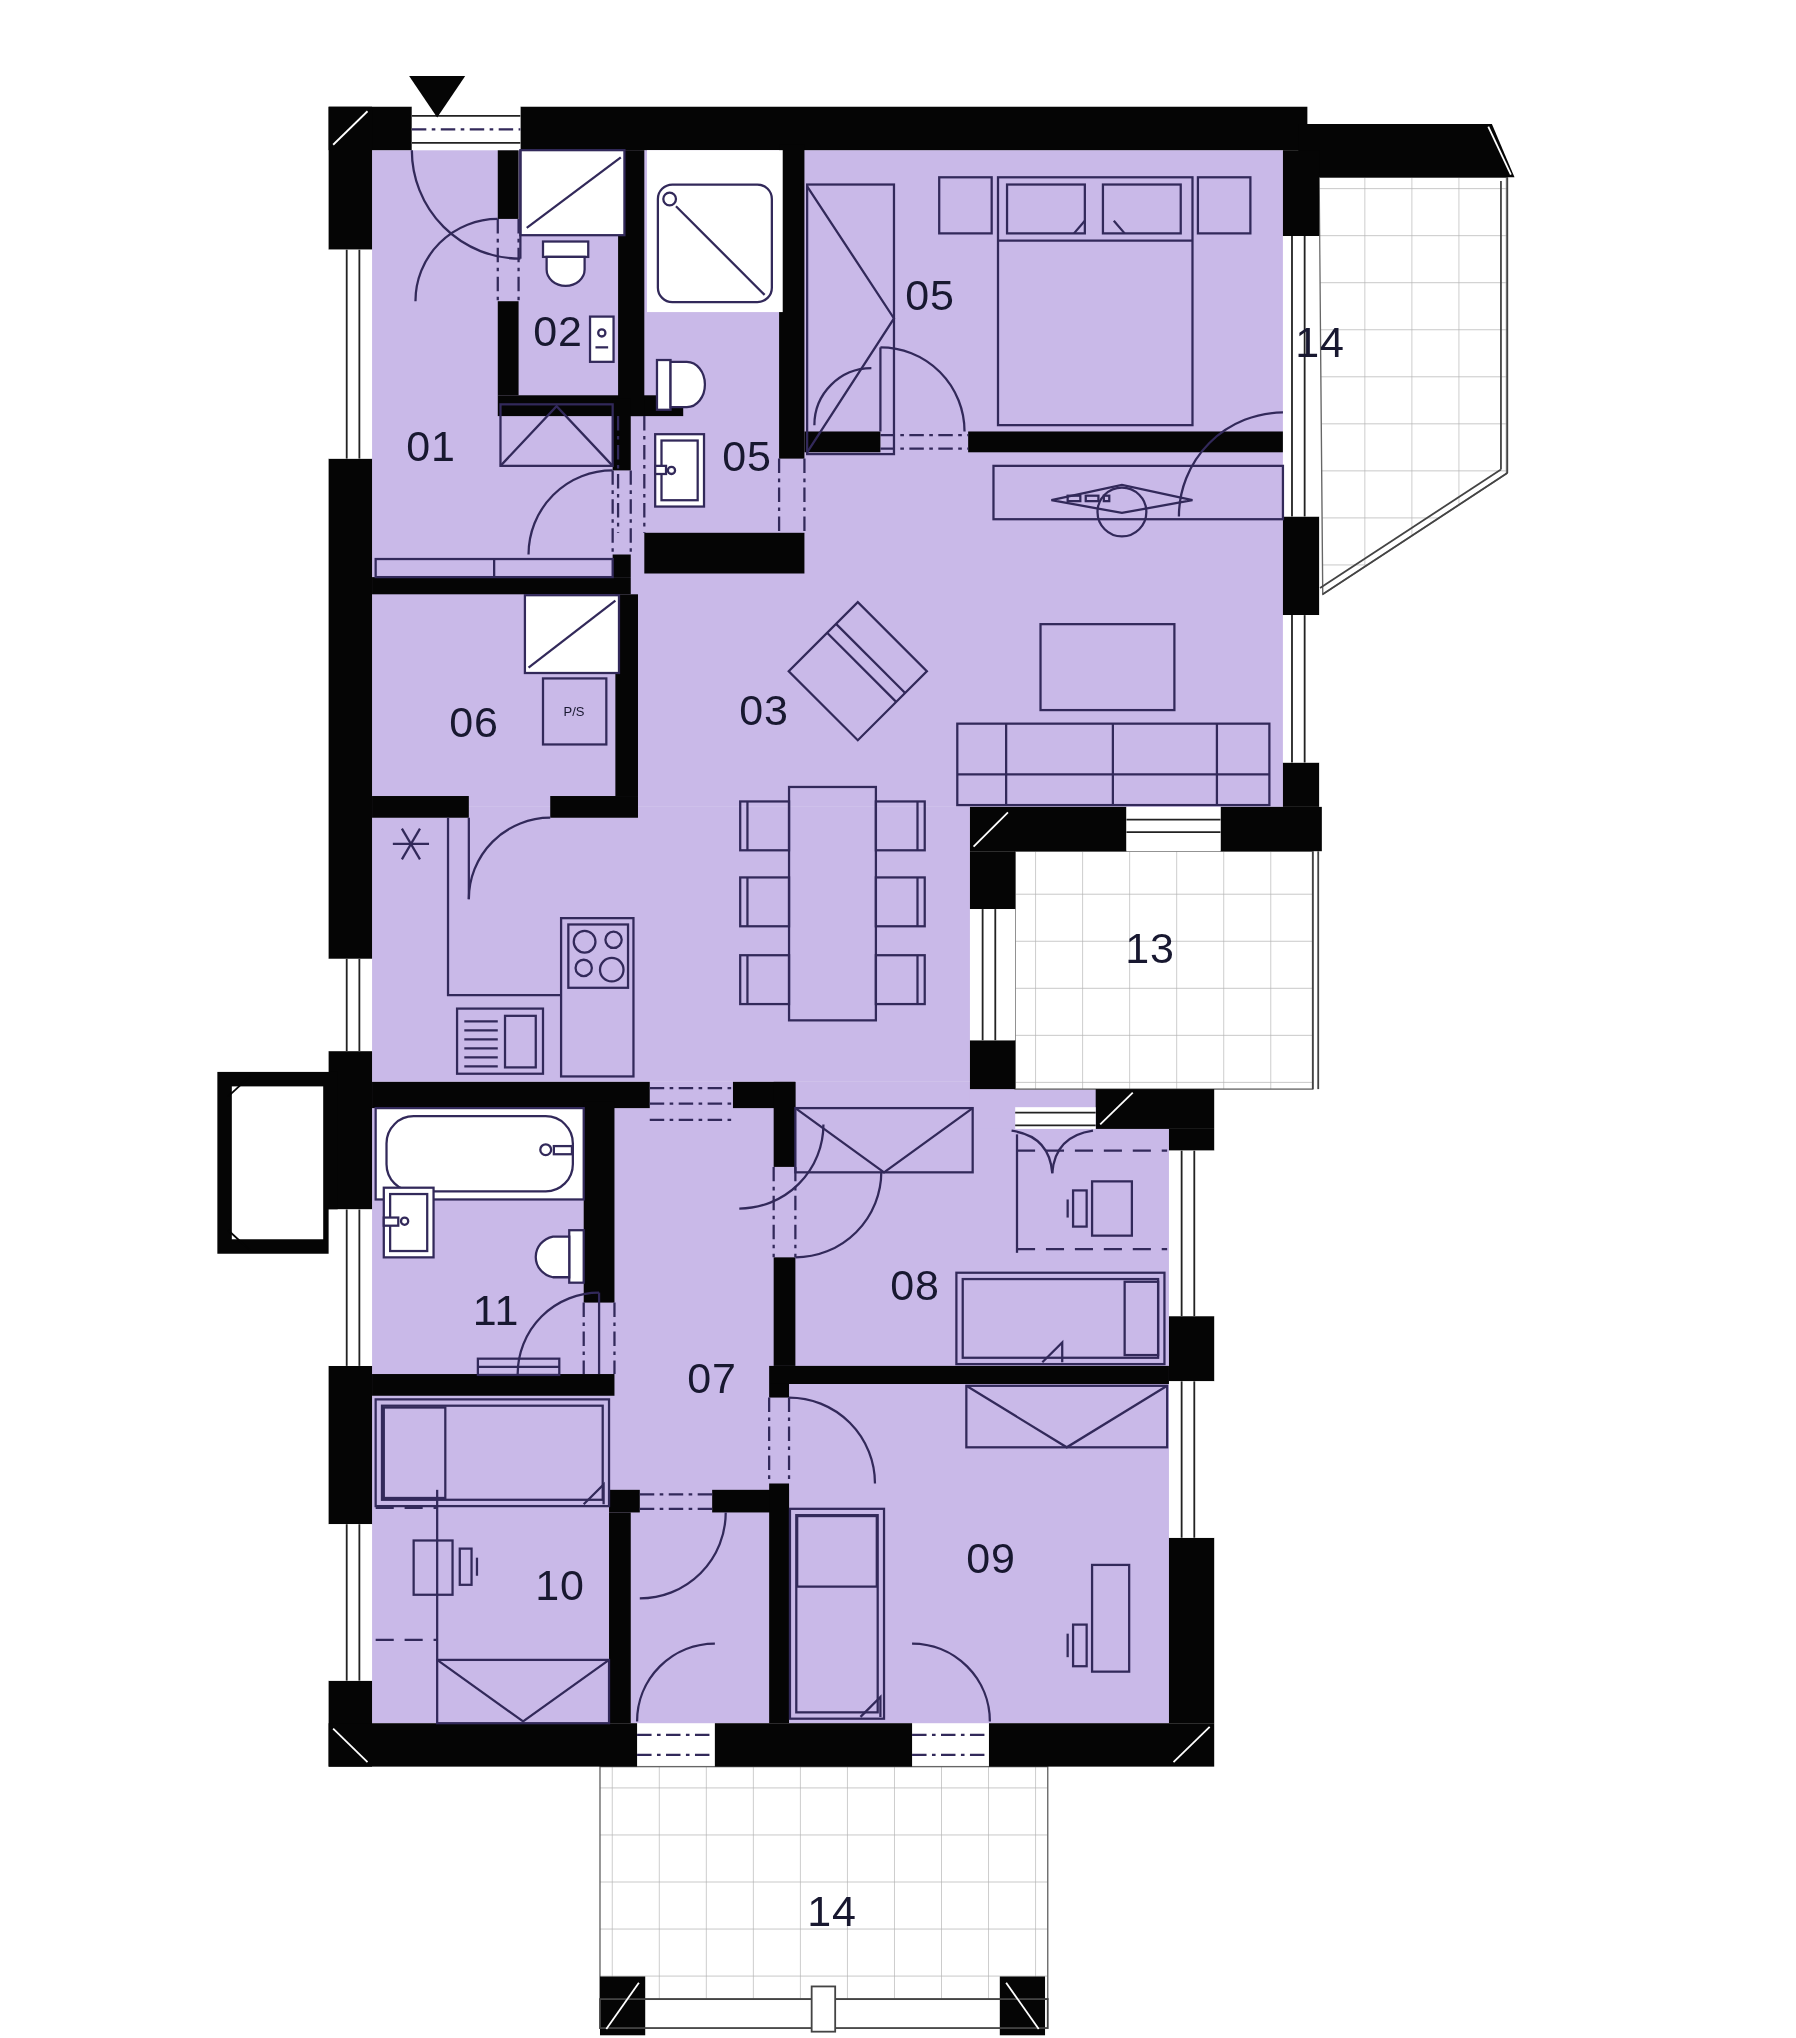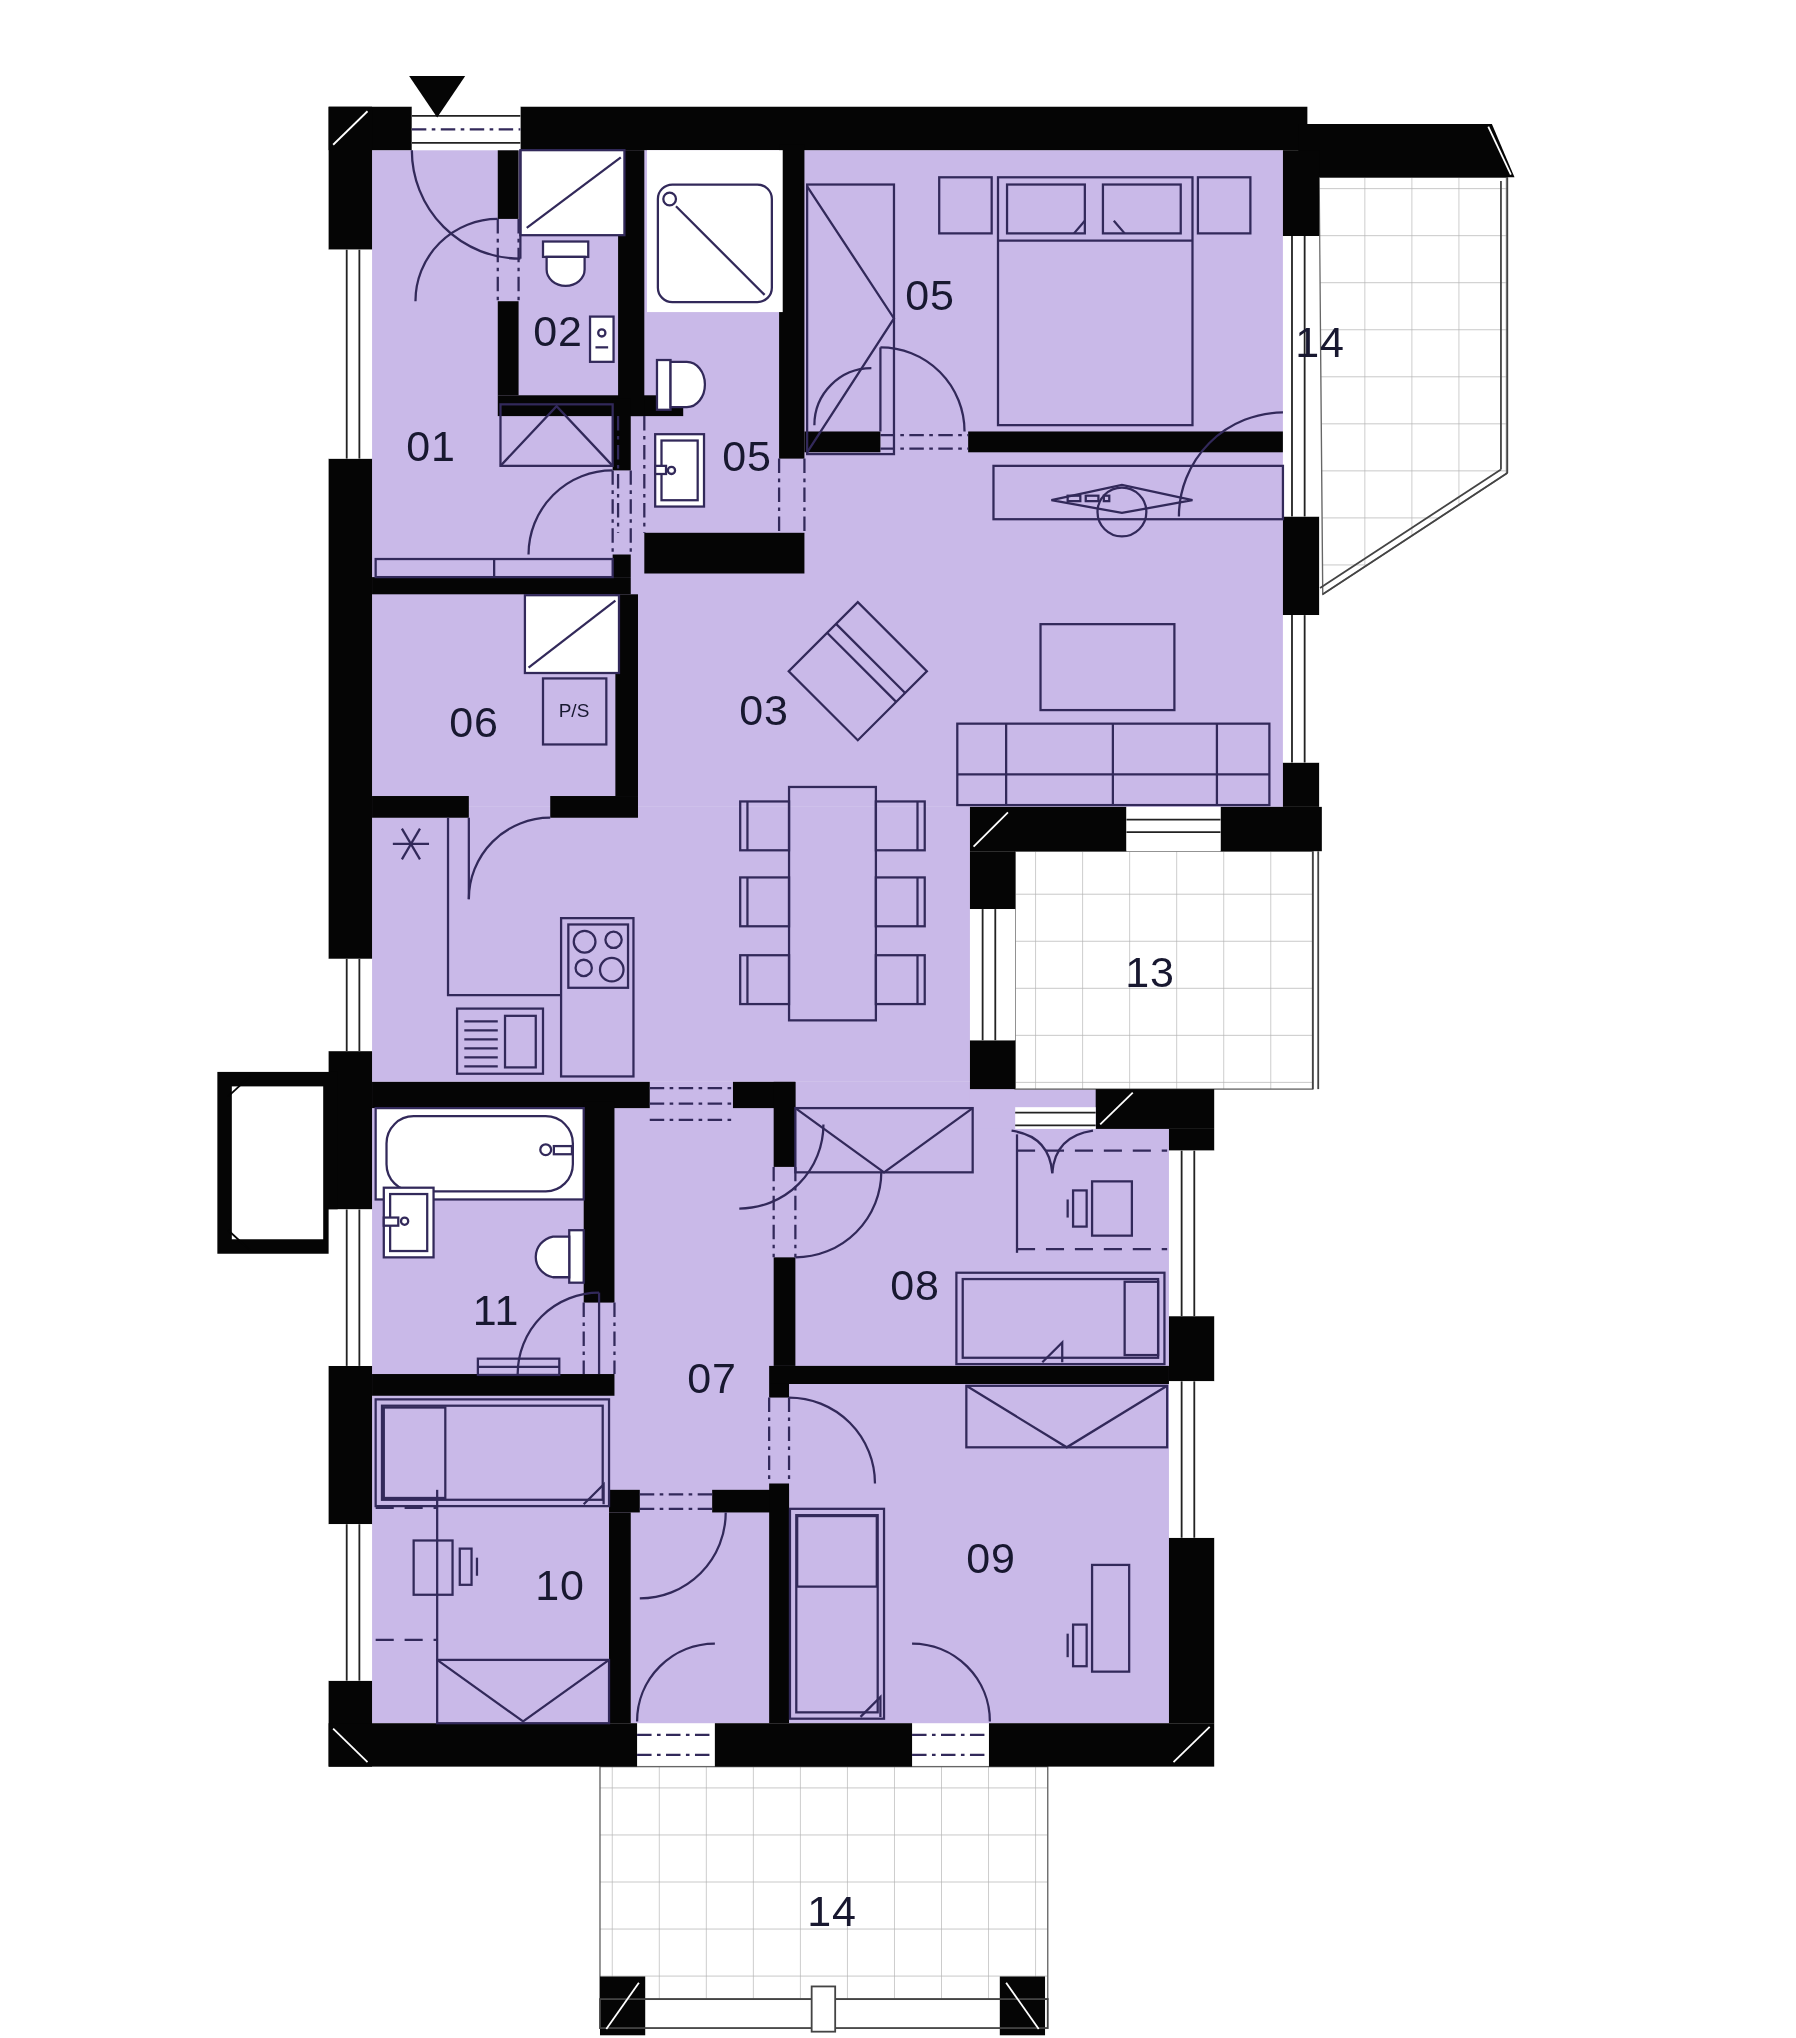--- a/index.html
+++ b/index.html
@@ -3,21 +3,21 @@
 <meta charset="utf-8">
 <style>
   html,body{margin:0;padding:0;background:#ffffff;}
   .plan{position:relative;width:1797px;height:2038px;background:#ffffff;
         font-family:"Liberation Sans", sans-serif;overflow:hidden;}
   .plan svg{position:absolute;left:0;top:0;}
   .room-label{position:absolute;transform:translate(-50%,-50%);
         font-size:43px;font-weight:500;color:#181830;letter-spacing:0.9px;
         white-space:nowrap;}
   .small-label{position:absolute;transform:translate(-50%,-50%);
-        font-size:19px;font-weight:500;color:#181830;}
+        font-size:13px;font-weight:500;color:#181830;}
 </style>
 </head>
 <body>
 
 <div class="plan">
 <svg width="1797" height="2038" viewBox="0 0 1986 2253">
   <defs>
     <pattern id="tile" width="52" height="52" patternUnits="userSpaceOnUse">
       <path d="M52 0 H0 V52" fill="none" stroke="#b5b5b5" stroke-width="1.5"></path>
     </pattern>
@@ -466,18 +466,18 @@
   <div class="room-label" style="left:764px;top:710px">03</div>
   <div class="room-label" style="left:930px;top:295px">05</div>
   <div class="room-label" style="left:747px;top:456px">05</div>
   <div class="room-label" style="left:474px;top:722px">06</div>
   <div class="room-label" style="left:712px;top:1378px">07</div>
   <div class="room-label" style="left:915px;top:1285px">08</div>
   <div class="room-label" style="left:991px;top:1558px">09</div>
   <div class="room-label" style="left:560px;top:1585px">10</div>
   <div class="room-label" style="left:496px;top:1310px">11</div>
   <div class="room-label" style="left:832px;top:1911px">14</div>
-  <div class="room-label" style="left:1150px;top:972px">13</div>
+  <div class="room-label" style="left:1150px;top:948px">13</div>
   <div class="room-label" style="left:1320px;top:342px">14</div>
 
   <div class="small-label" style="left:574px;top:711px">P/S</div>
 </div>
 
 
 </body></html>

